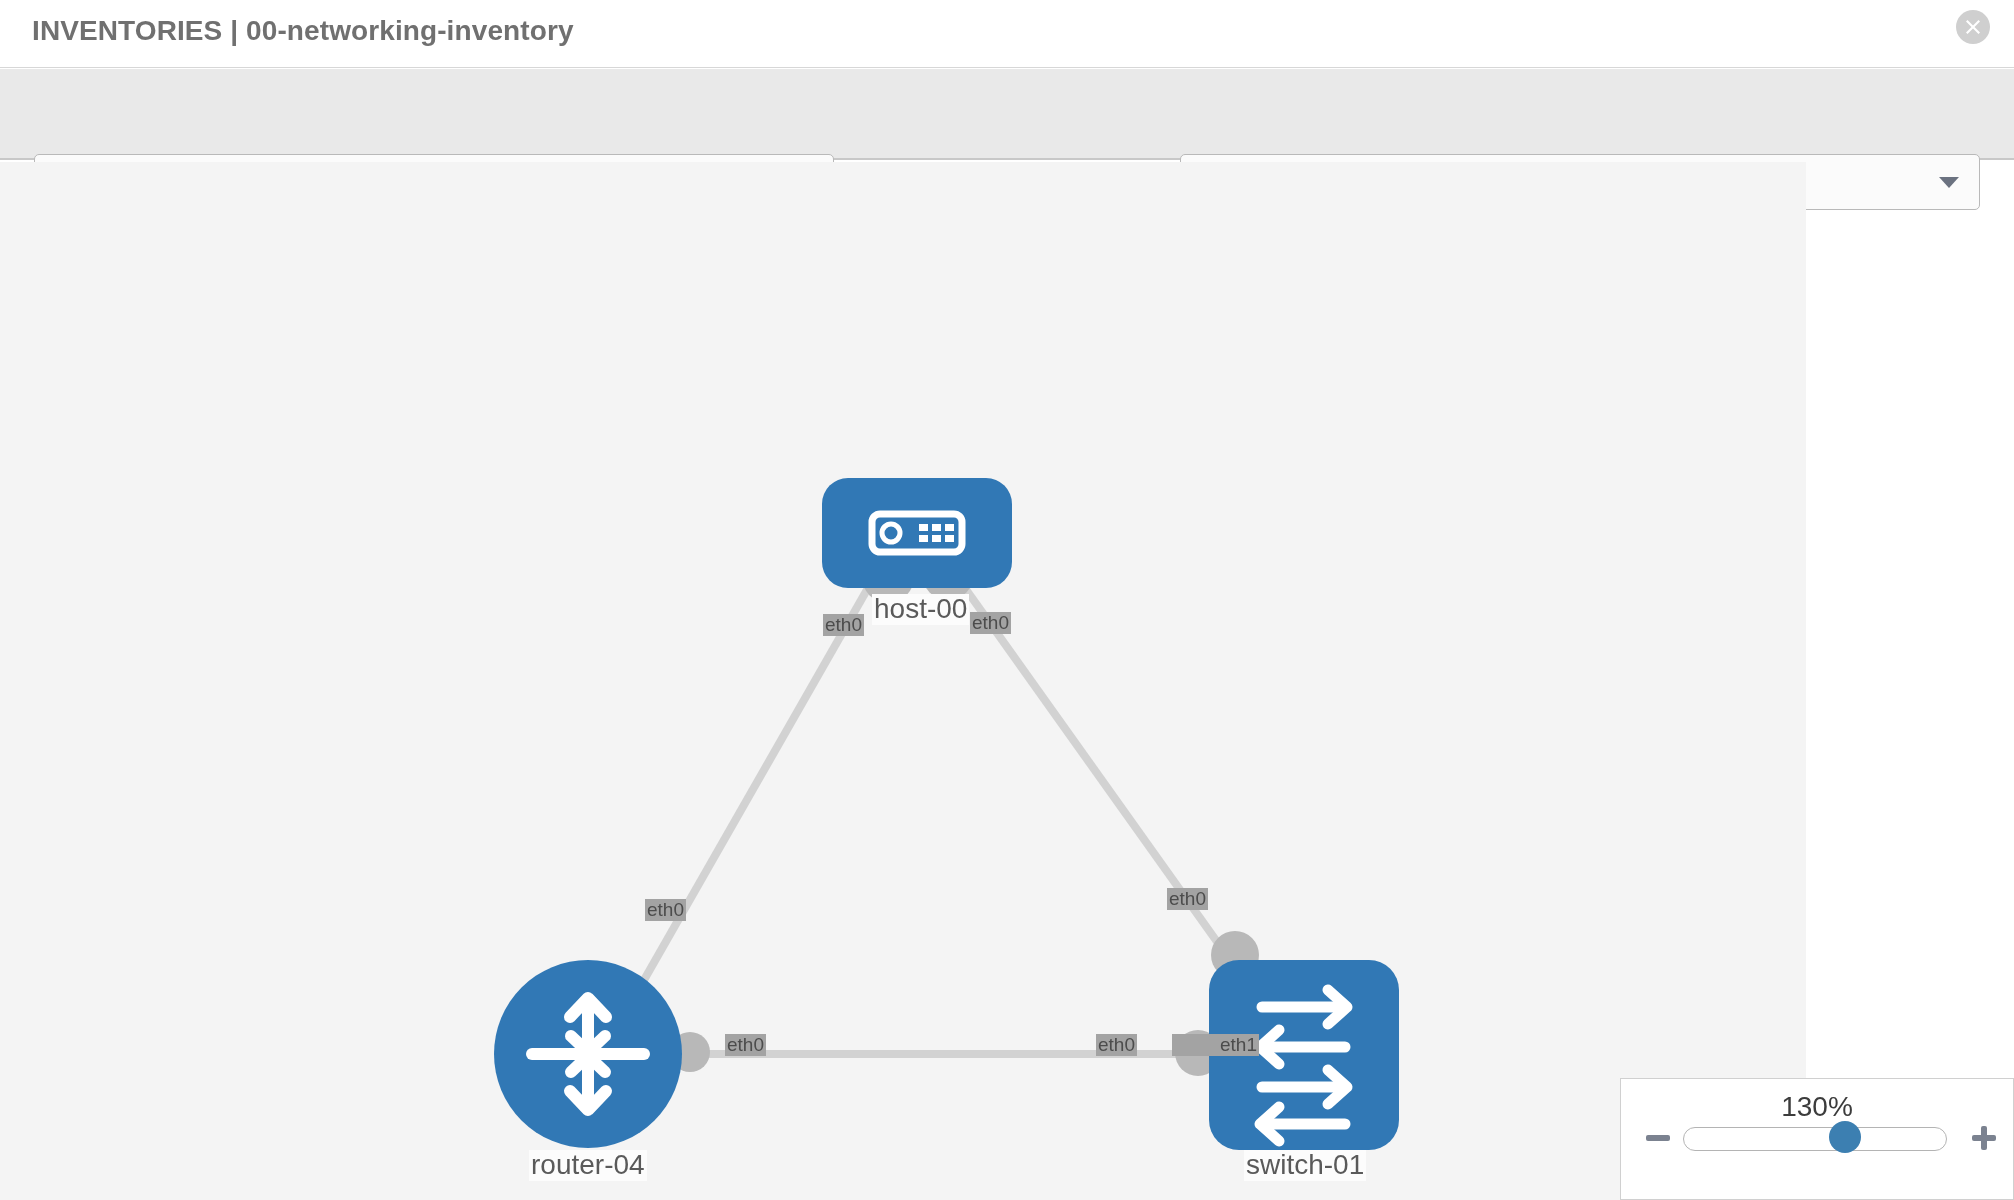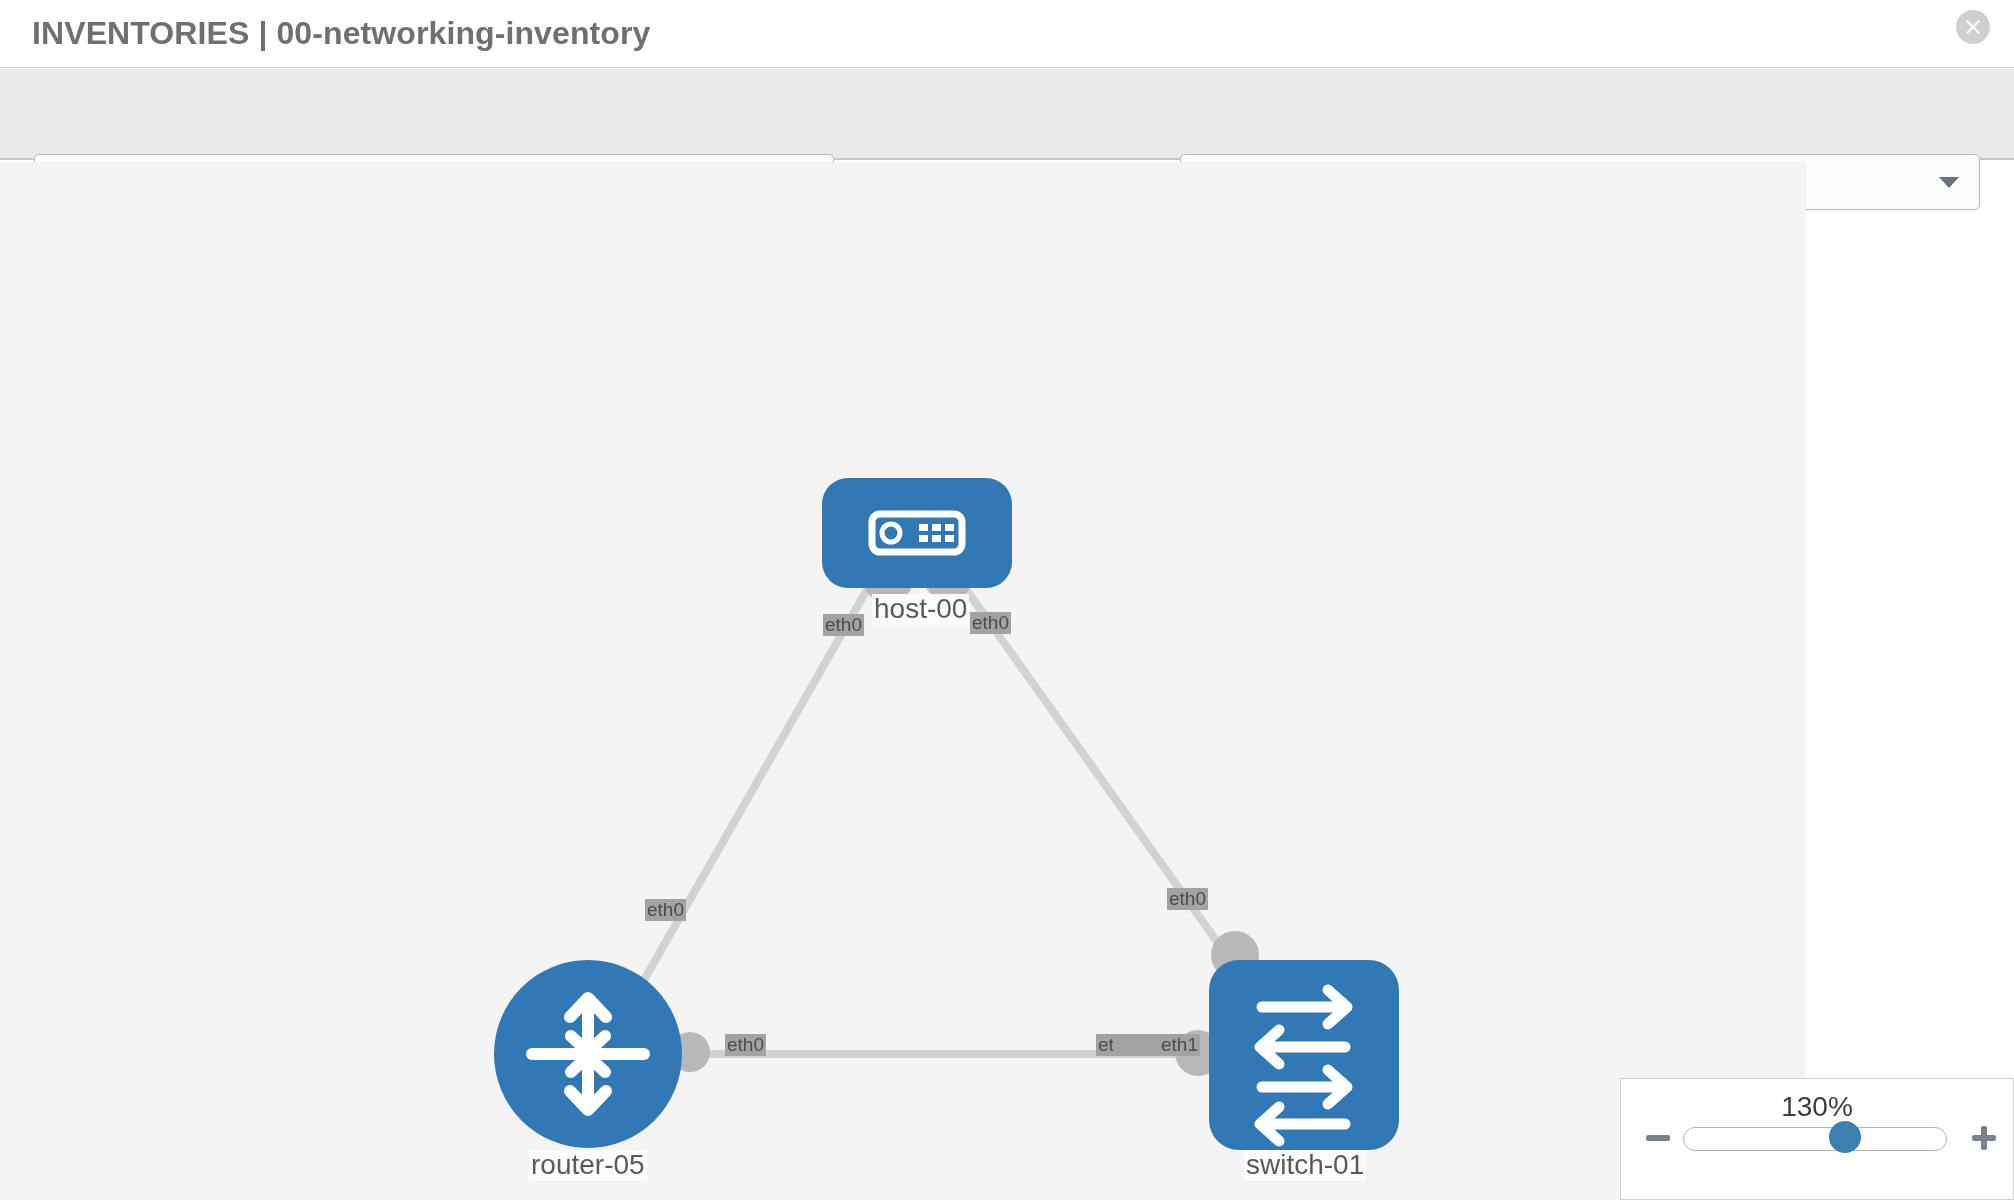--- a/index.html
+++ b/index.html
@@ -25,21 +25,21 @@
     left: 0; top: 0;
     width: 2014px;
     height: 68px;
     background: #ffffff;
     border-bottom: 1px solid #d7d7d7;
   }
   .header-title {
     position: absolute;
     left: 32px;
     top: 15px;
-    font-size: 32px;
+    font-size: 28px;
     font-weight: bold;
     color: #707070;
     letter-spacing: 0.1px;
     white-space: nowrap;
   }
   .close-btn {
     position: absolute;
     right: 24px;
     top: 10px;
     width: 34px;
@@ -331,37 +331,37 @@
           <path d="M1328 908 L1347 925 L1328 942"></path>
 
           <path d="M1345 962 L1262 962"></path>
           <path d="M1279 945 L1260 962 L1279 979"></path>
         </g>
       </g>
     </svg>
 
     <div class="node-label" style="left:872px; top:432px;">host-00</div>
 
-    <div class="node-label" style="left:529px; top:988px;">router-05</div>
+    <div class="node-label" style="left:529px; top:988px;">router-04</div>
 
     <div class="node-label" style="left:1244px; top:988px;">switch-01</div>
 
     <div class="iface-label" style="left:823px; top:452px;">eth0</div>
 
     <div class="iface-label" style="left:645px; top:737px;">eth0</div>
 
     <div class="iface-label" style="left:970px; top:450px;">eth0</div>
 
     <div class="iface-label" style="left:1167px; top:726px;">eth0</div>
 
     <div class="iface-label" style="left:725px; top:872px;">eth0</div>
 
     <div class="iface-label" style="left:1096px; top:872px;">eth0</div>
 
-    <div class="iface-label" style="left:1113px; top:872px;padding-left:48px;">eth1</div>
+    <div class="iface-label" style="left:1172px; top:872px;padding-left:48px;">eth1</div>
   </div>
 
   <div class="zoom-panel">
     <div class="zoom-value">130%</div>
 
     <div class="zoom-minus">
       <svg width="30" height="30" viewBox="0 0 30 30">
         <rect x="3" y="12" width="24" height="6" rx="2" fill="#7b8290"></rect>
       </svg>
     </div>

